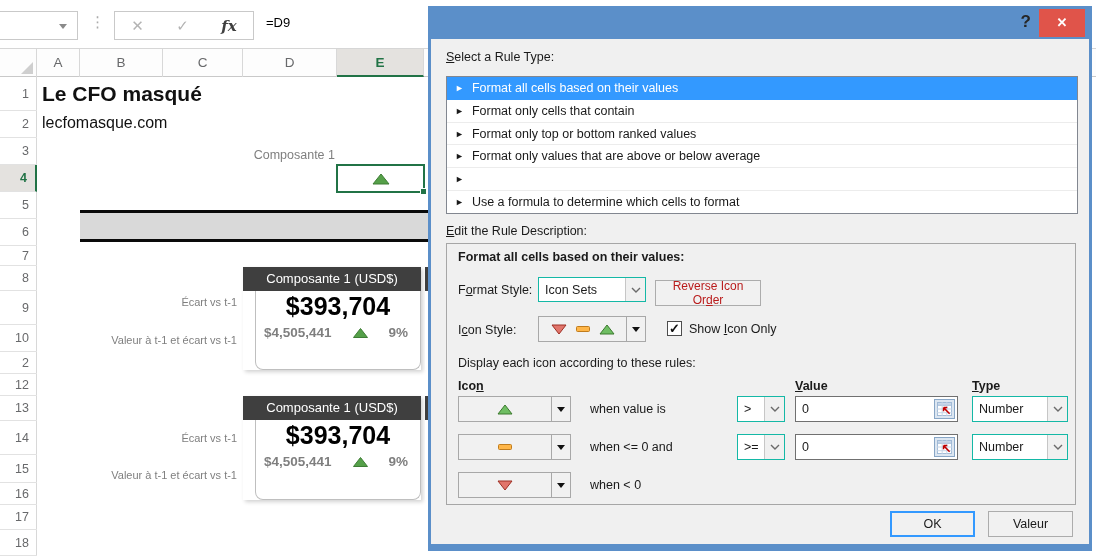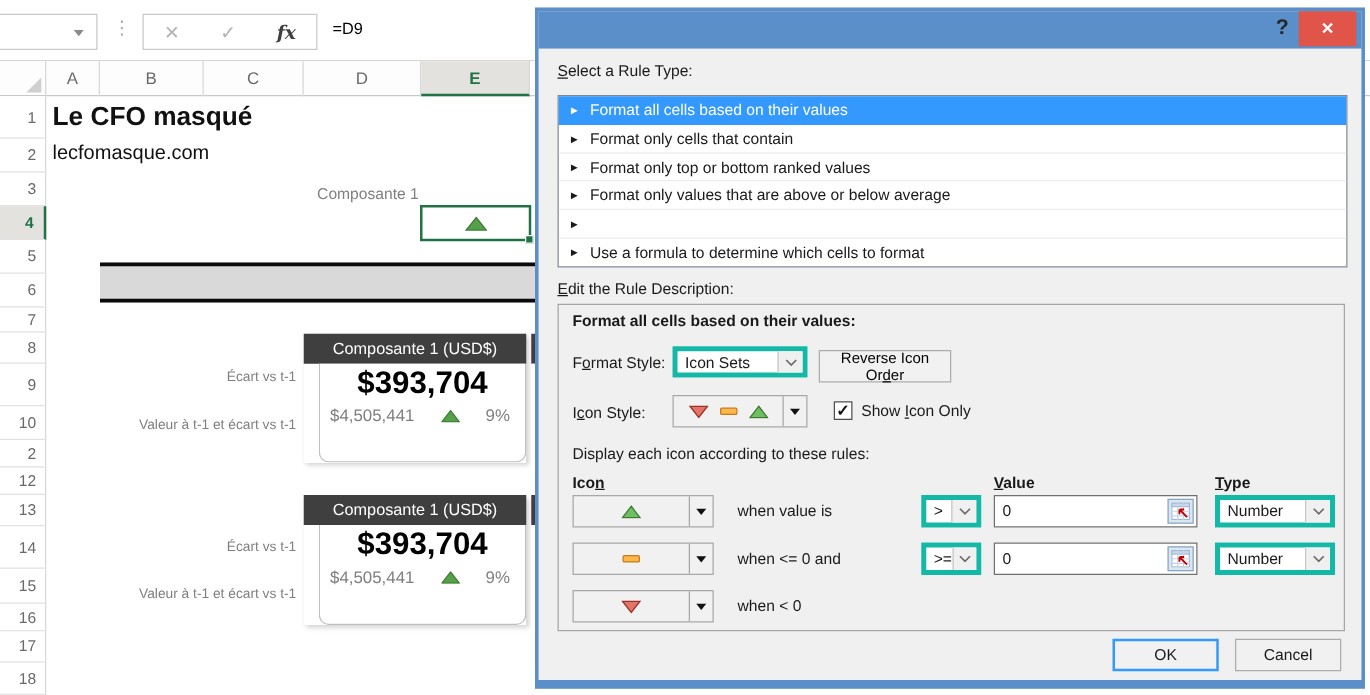--- a/index.html
+++ b/index.html
@@ -34,21 +34,21 @@
   .fill-handle { position:absolute; right:-4px; bottom:-4px; width:7px; height:7px; background:#217346; border:1px solid #fff; }
 
   .band { position:absolute; left:80px; top:210px; width:348px; height:32px; background:#d9d9d9; border-top:3px solid #0a0a0a; border-bottom:3px solid #0a0a0a; }
 
   .side-label { position:absolute; left:37px; width:200px; text-align:right; color:#7f7f7f; font-size:11px; }
 
   .card { position:absolute; left:243px; width:178px; box-shadow:2px 2px 4px rgba(0,0,0,0.18); }
   .card-header { height:24px; background:#3f3f3f; color:#fff; font-size:13px; text-align:center; line-height:24px; }
   .card-body { background:#fff; border:1px solid #bfbfbf; border-top:none; border-radius:0 0 8px 8px;margin-left:12px; }
   .card-value { text-align:center; font-size:25px; font-weight:bold; color:#000; padding-top:1px; }
-  .card-sub { display:flex; align-items:center; justify-content:space-between; padding:4px 12px 0 8px; color:#7f7f7f; font-size:13.5px; }
+  .card-sub { display:flex; align-items:center; justify-content:space-between; padding:4px 12px 0 8px; color:#7f7f7f; font-size:13.5px;font-weight:bold; }
   .sliver { position:absolute; left:425px; width:3px; }
   .sliver.dark { background:#3f3f3f; }
   .sliver.lite { background:#fff; }
 
   
   .dialog { position:absolute; left:428px; top:6px; width:664px; height:545px; background:#f0f0f0; border:3px solid #5b8fc9; border-bottom-width:7px; }
   .titlebar { position:absolute; left:0; top:0; right:0; height:30px; background:#5b8fc9; }
   .dlg-title { position:absolute; left:0; right:0; top:5px; text-align:center; font-size:15px; color:#1d2430; }
   .help { position:absolute; right:58px; top:3px; font-size:17px; font-weight:bold; color:#262626; }
   .close-btn { position:absolute; right:4px; top:0; width:46px; height:28px; background:#e0544a; color:#fff; text-align:center; line-height:28px; font-size:13px; font-weight:bold; }
@@ -58,28 +58,28 @@
 
   .rule-list { position:absolute; left:15px; top:37px; width:632px; height:138px; background:#fff; border:1px solid #828790; display:flex; flex-direction:column; }
   .rule-item { flex:1; display:flex; align-items:center; padding-left:8px; border-bottom:1px solid #ececec; color:#1a1a1a; }
   .rule-item:last-child { border-bottom:none; }
   .rule-item.selected { background:#3399ff; color:#fff; border-bottom-color:#3399ff; }
   .li-arrow { font-size:9px; margin-right:8px; }
 
   .group-box { position:absolute; left:15px; top:204px; width:630px; height:262px; border:1px solid #a6a6a6; }
   .bold { font-weight:bold; }
 
-  .combo { position:absolute; height:25px; background:#fff; border:4px solid #14b8a6; display:flex; align-items:center; padding-left:6px; }
+  .combo { position:absolute; height:25px; background:#fff; border:1px solid #14b8a6; display:flex; align-items:center; padding-left:6px; }
   .combo .chev { margin-left:auto; width:20px; align-self:stretch; display:flex; align-items:center; justify-content:center; background:#f0f0f0; border-left:1px solid #c6c6c6; }
   .icon-combo { position:absolute; height:26px; background:#f1f1f1; border:1px solid #a8a8a8; display:flex; align-items:center; }
   .icon-combo .icons { flex:1; display:flex; align-items:center; justify-content:center; gap:8px; }
   .icon-combo .dd { width:19px; align-self:stretch; border-left:1px solid #a8a8a8; display:flex; align-items:center; justify-content:center; }
   .dd-tri { width:0; height:0; border-left:4px solid transparent; border-right:4px solid transparent; border-top:5px solid #111; }
 
-  .push-btn { position:absolute; background:#f1f1f1; border:1px solid #acacac; text-align:center; font-size:12px; color:#000000; display:flex; align-items:center; justify-content:center; }
+  .push-btn { position:absolute; background:#f1f1f1; border:1px solid #acacac; text-align:center; font-size:12px; color:#b91c1c; display:flex; align-items:center; justify-content:center; }
   .cb { position:absolute; width:15px; height:15px; background:#fff; border:1px solid #4d4d4d; text-align:center; line-height:13px; font-size:13px; font-weight:bold; color:#111; }
 
   .vinput { position:absolute; height:26px; background:#fff; border:1px solid #707070; display:flex; align-items:center; padding:0 2px 0 6px; }
   .picker { margin-left:auto; width:21px; height:20px; border:1px solid #88a6c6; background:#dce6f1; display:flex; align-items:center; justify-content:center; }
 
   .btn { position:absolute; width:85px; height:26px; background:#f1f1f1; border:1px solid #acacac; text-align:center; line-height:24px; font-size:12.5px; color:#1a1a1a; }
   .btn.default { border:2px solid #3399ff; line-height:22px; }
 </style>
 </head>
 <body>
@@ -359,15 +359,15 @@
           </span>
         <span class="dd">
             <i class="dd-tri"></i>
           </span>
       </div>
       <div class="lbl" style="left:143px;top:234px">when &lt; 0</div>
 
     </div>
 
     <div class="btn default" style="left:459px;top:472px">OK</div>
-    <div class="btn" style="left:557px;top:472px">Cancel</div>
+    <div class="btn" style="left:557px;top:472px">Valeur</div>
   </div>
 </div>
 
 </body></html>

